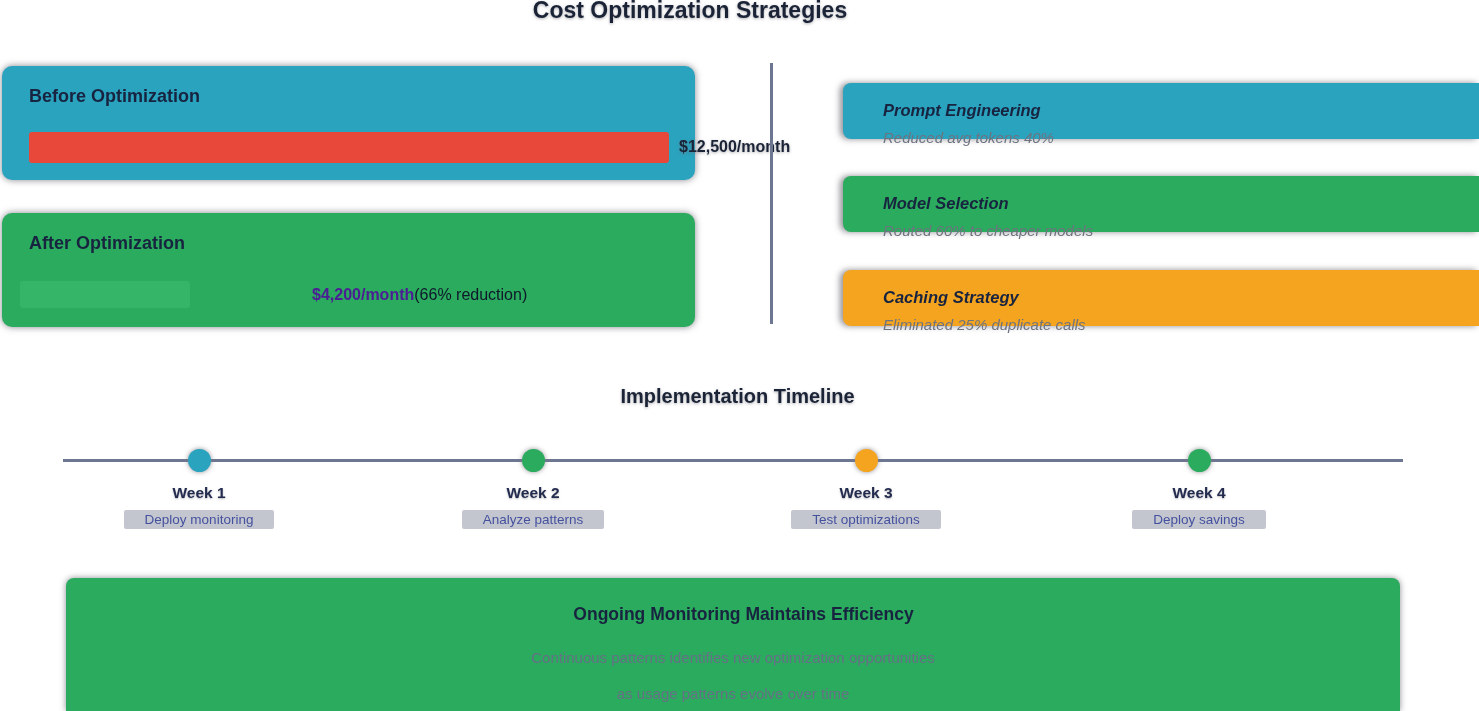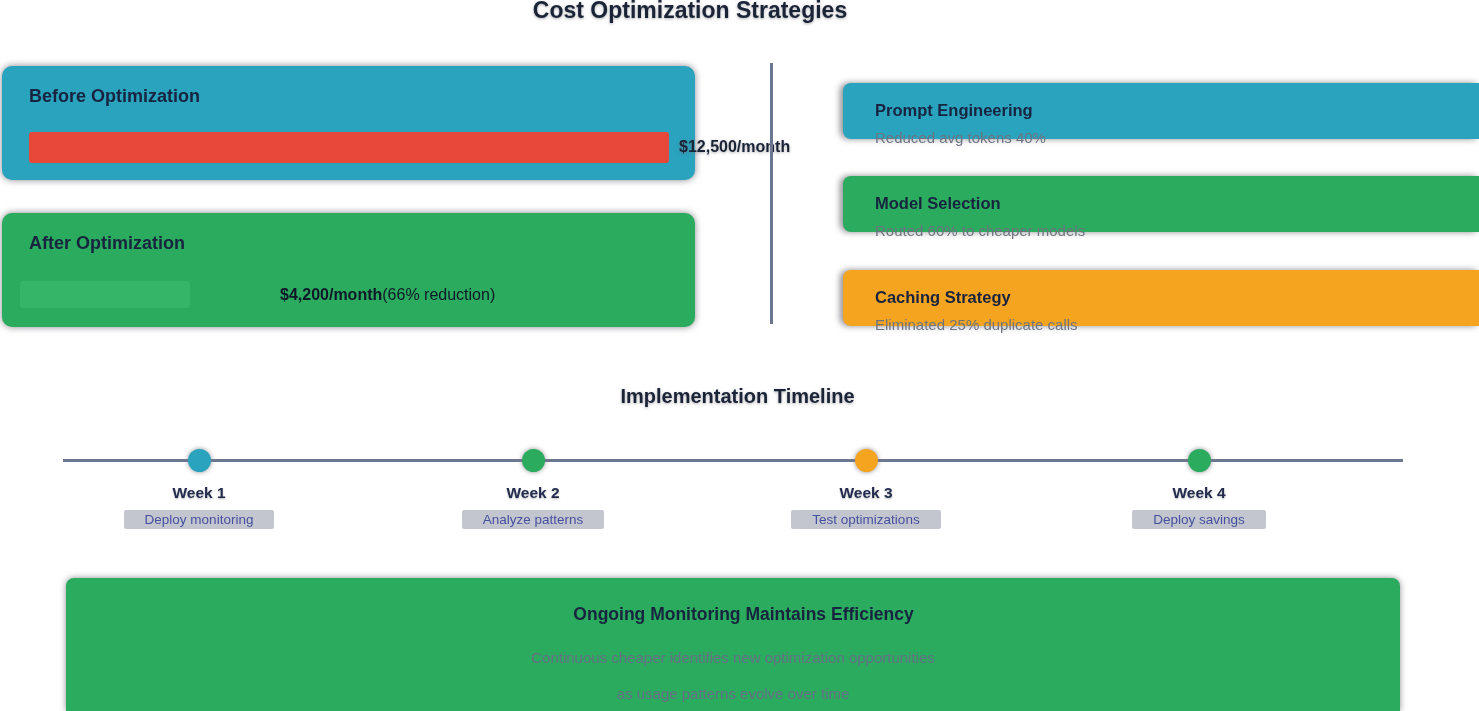--- a/index.html
+++ b/index.html
@@ -80,38 +80,39 @@
     text-shadow: 0 1px 3px rgba(110,110,120,0.55);
     white-space: nowrap;
   }
   .cost-after {
     position: absolute;
     left: 278px;
     top: 73px;
     font-size: 16px;
     white-space: nowrap;
   }
-  .cost-after .val { font-weight: bold; color: #0f172a; }
+  .cost-after .val { font-weight: bold; color: #4c1d95; margin-left: 32px; }
   .cost-after .note { color: #0f172a; }
   .divider-v {
     position: absolute;
     left: 770px;
     top: 63px;
     width: 3px;
     height: 261px;
     background: #6e7791;
   }
   .strategy {
     position: absolute;
     left: 843px;
     width: 636px;
     height: 56px;
     border-radius: 8px 0 0 8px;
     box-shadow: -3px 0 6px rgba(95,95,105,0.7);
-    padding-left: 32px;
+    padding-left: 40px;
+    font-style: italic;
   }
   .strategy.s0 { top: 83px;  background: #2aa3bf; }
   .strategy.s1 { top: 176px; background: #2bab5d; }
   .strategy.s2 { top: 270px; background: #f5a41f; }
   .strategy .s-title {
     position: absolute;
     top: 18px;
     font-size: 16.5px;
     font-weight: bold;
     color: #17233f;
@@ -245,17 +246,17 @@
     <div><span class="week-caption">Test optimizations</span></div>
   </div>
   <div class="milestone m3">
     <div class="dot green"></div>
     <div class="week-label">Week 4</div>
     <div><span class="week-caption">Deploy savings</span></div>
   </div>
 
   <div class="summary-box">
     <div class="summary-title">Ongoing Monitoring Maintains Efficiency</div>
-    <div class="summary-line l1">Continuous cheaper identifies new optimization opportunities</div>
+    <div class="summary-line l1">Continuous patterns identifies new optimization opportunities</div>
     <div class="summary-line l2">as usage patterns evolve over time</div>
   </div>
 
 </div>
 
 </body></html>

